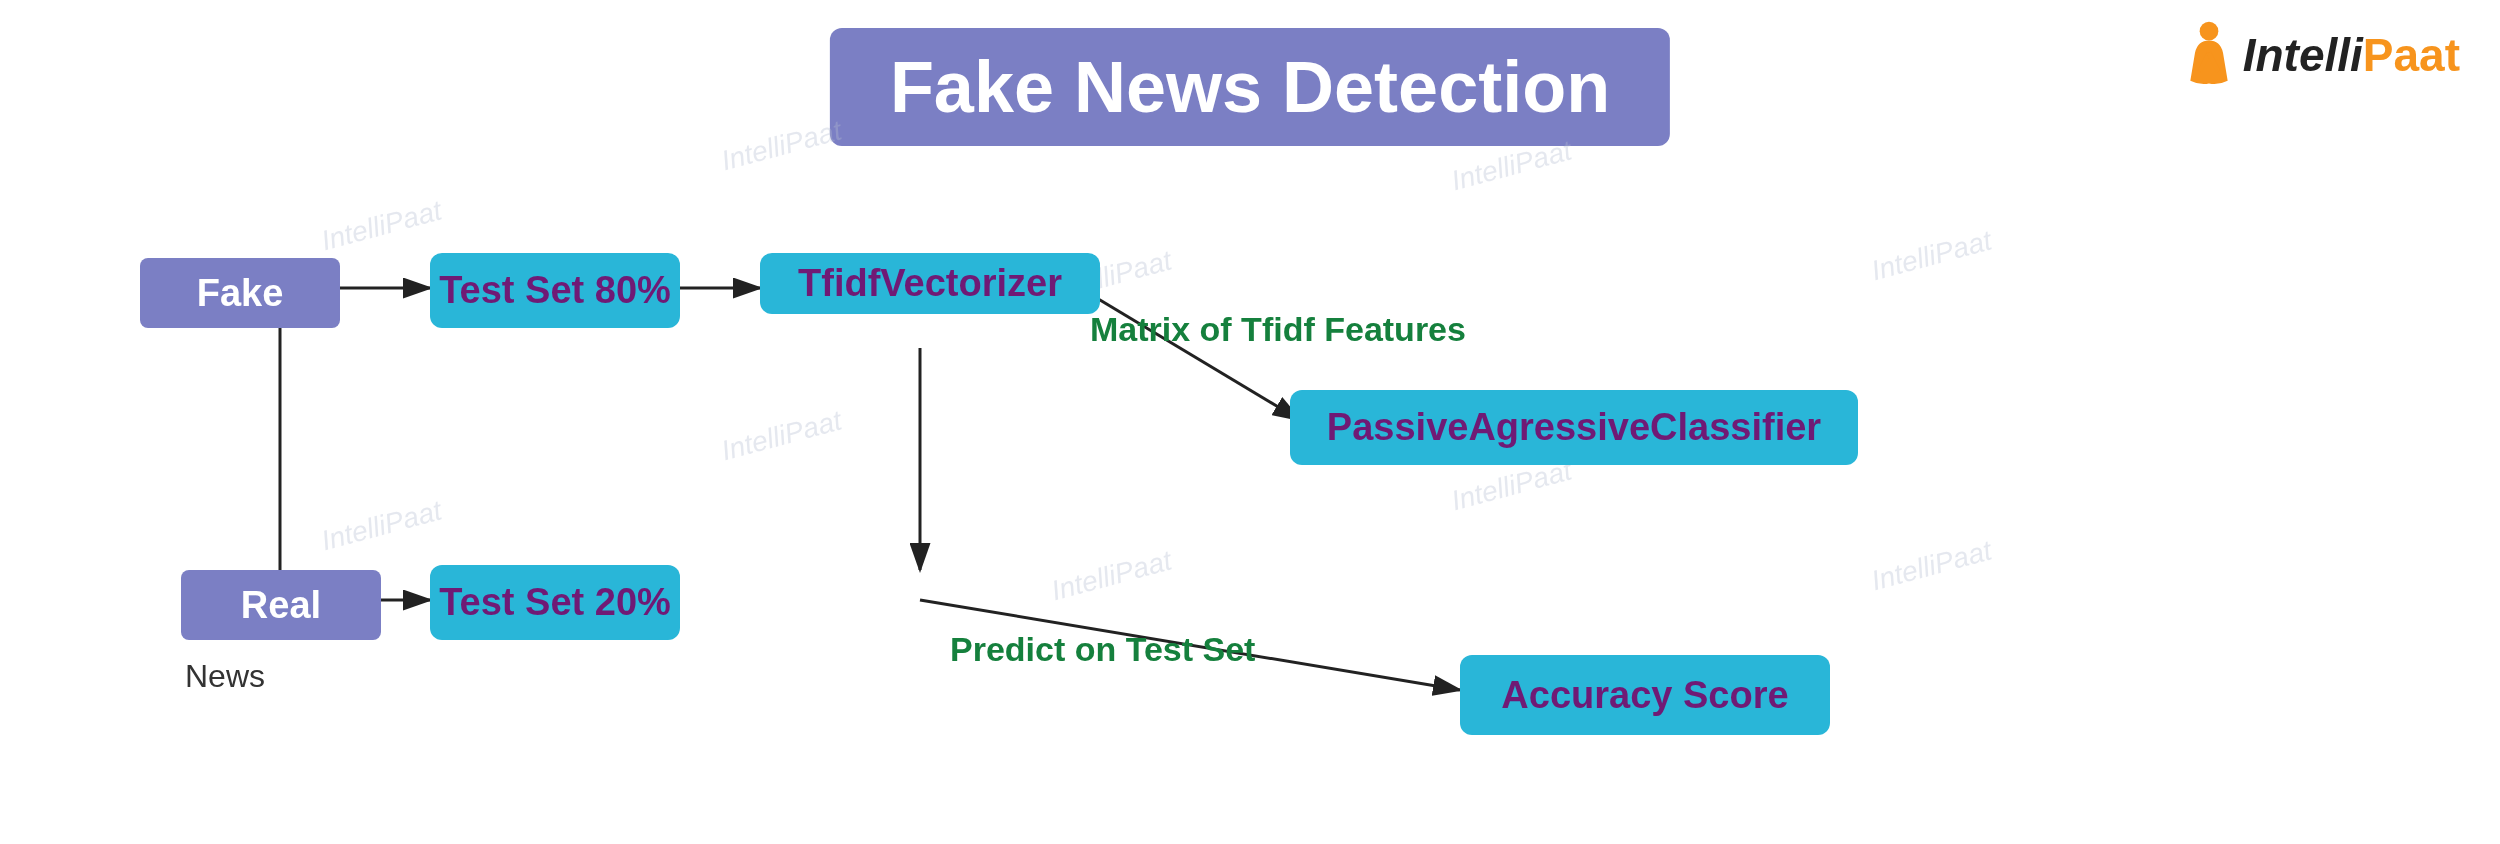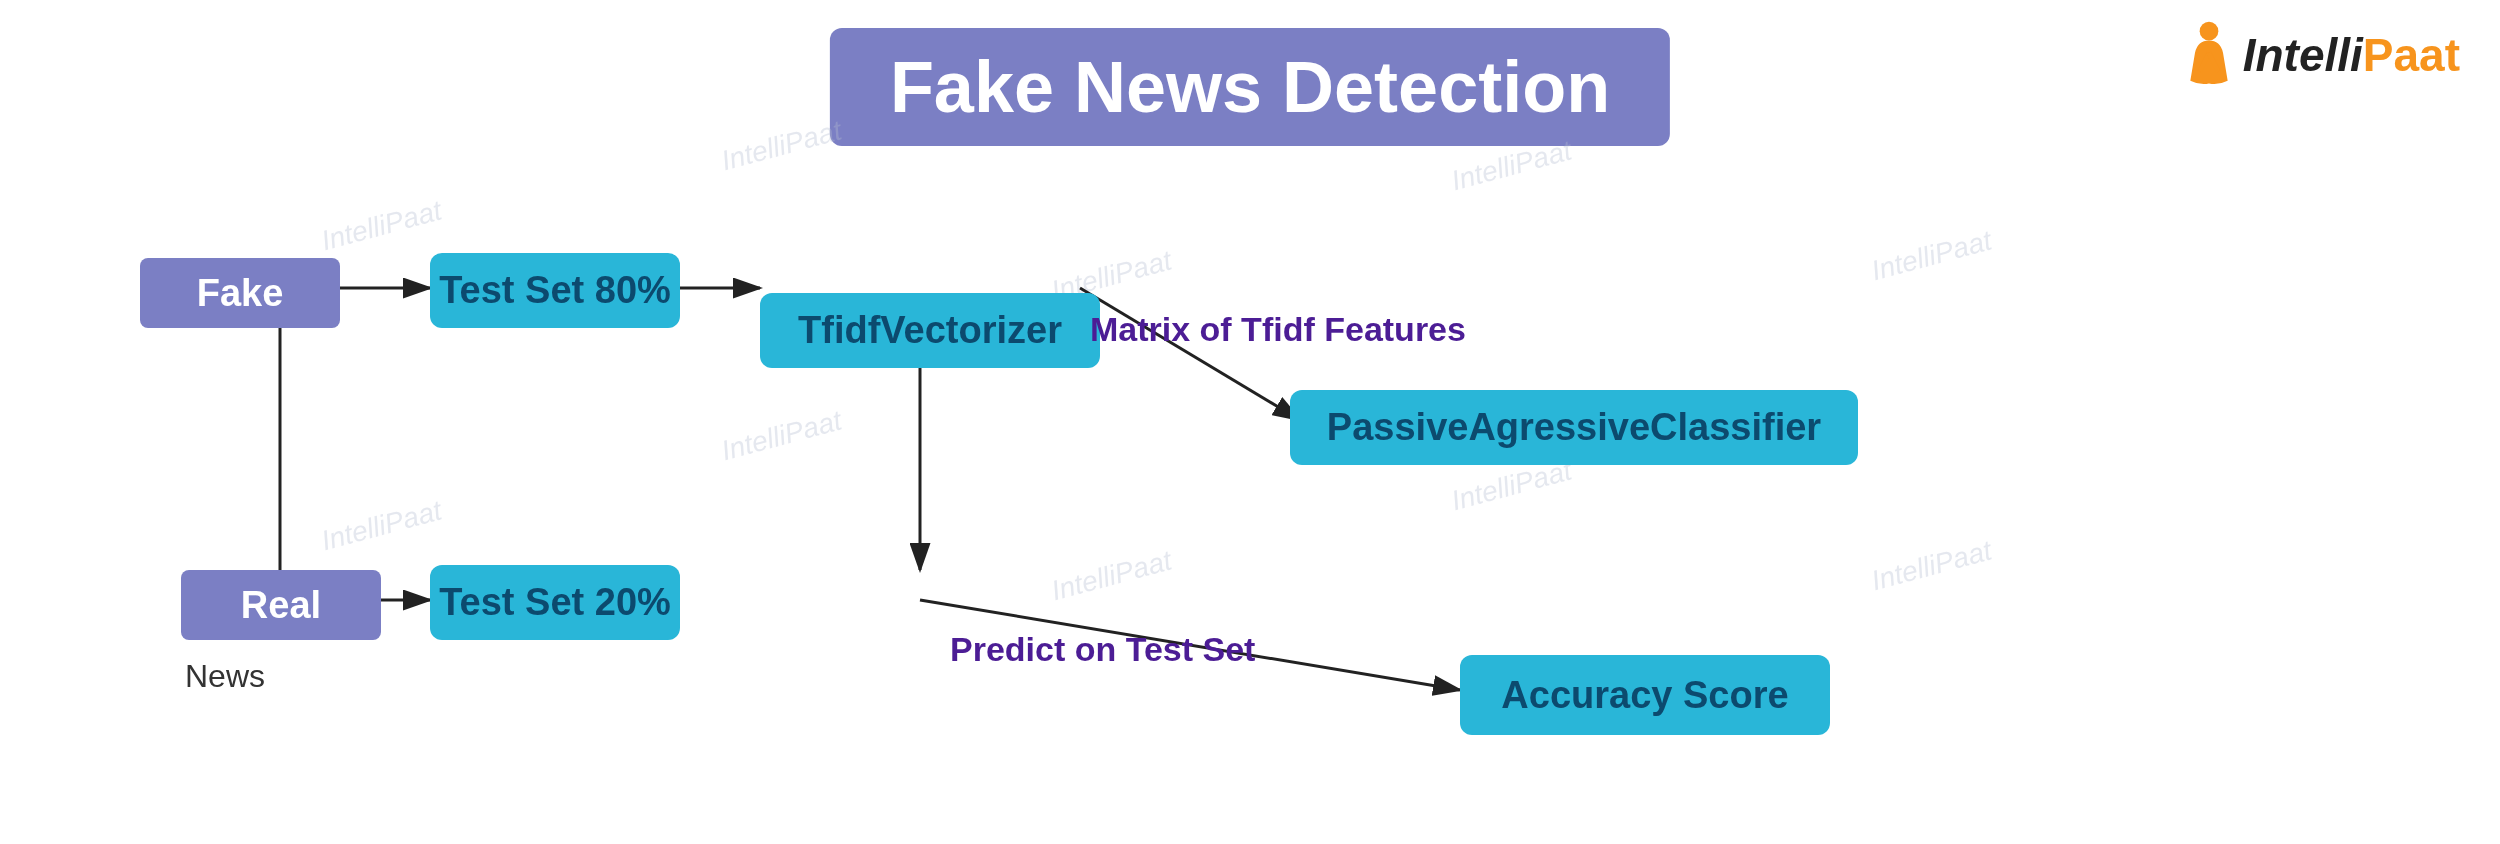--- a/index.html
+++ b/index.html
@@ -64,21 +64,21 @@
       font-size: 38px;
       font-weight: 600;
       display: flex;
       align-items: center;
       justify-content: center;
       position: absolute;
     }
     .box-blue {
       background: #29b6d8;
       border-radius: 12px;
-      color: #0c4a6e;
+      color: #701a75;
       font-size: 38px;
       font-weight: 600;
       display: flex;
       align-items: center;
       justify-content: center;
       position: absolute;
     }
 
     
     .arrows-svg {
@@ -88,21 +88,21 @@
       width: 2500px;
       height: 844px;
       pointer-events: none;
     }
 
     
     .label-text {
       position: absolute;
       font-size: 34px;
       font-weight: 600;
-      color: #4c1d95;
+      color: #15803d;
       white-space: nowrap;
     }
 
     .label-small {
       position: absolute;
       font-size: 32px;
       color: #333333;
       font-weight: 500;
       white-space: nowrap;
     }
@@ -171,21 +171,21 @@
 <div class="label-small" style="left:185px; top:658px;">News</div>
 
 <div class="box-blue" style="left:430px; top:253px; width:250px; height:75px;">
   <span>Test Set 80%</span>
 </div>
 
 <div class="box-blue" style="left:430px; top:565px; width:250px; height:75px;">
   <span>Test Set 20%</span>
 </div>
 
-<div class="box-blue" style="left:760px; top:253px; width:340px; height:75px;margin-top:40px;">
+<div class="box-blue" style="left:760px; top:253px; width:340px; height:61px;">
   <span>TfidfVectorizer</span>
 </div>
 
 <div class="box-blue" style="left:1290px; top:390px; width:568px; height:75px;">
   <span>PassiveAgressiveClassifier</span>
 </div>
 
 <div class="box-blue" style="left:1460px; top:655px; width:370px; height:80px;">
   <span>Accuracy Score</span>
 </div>

